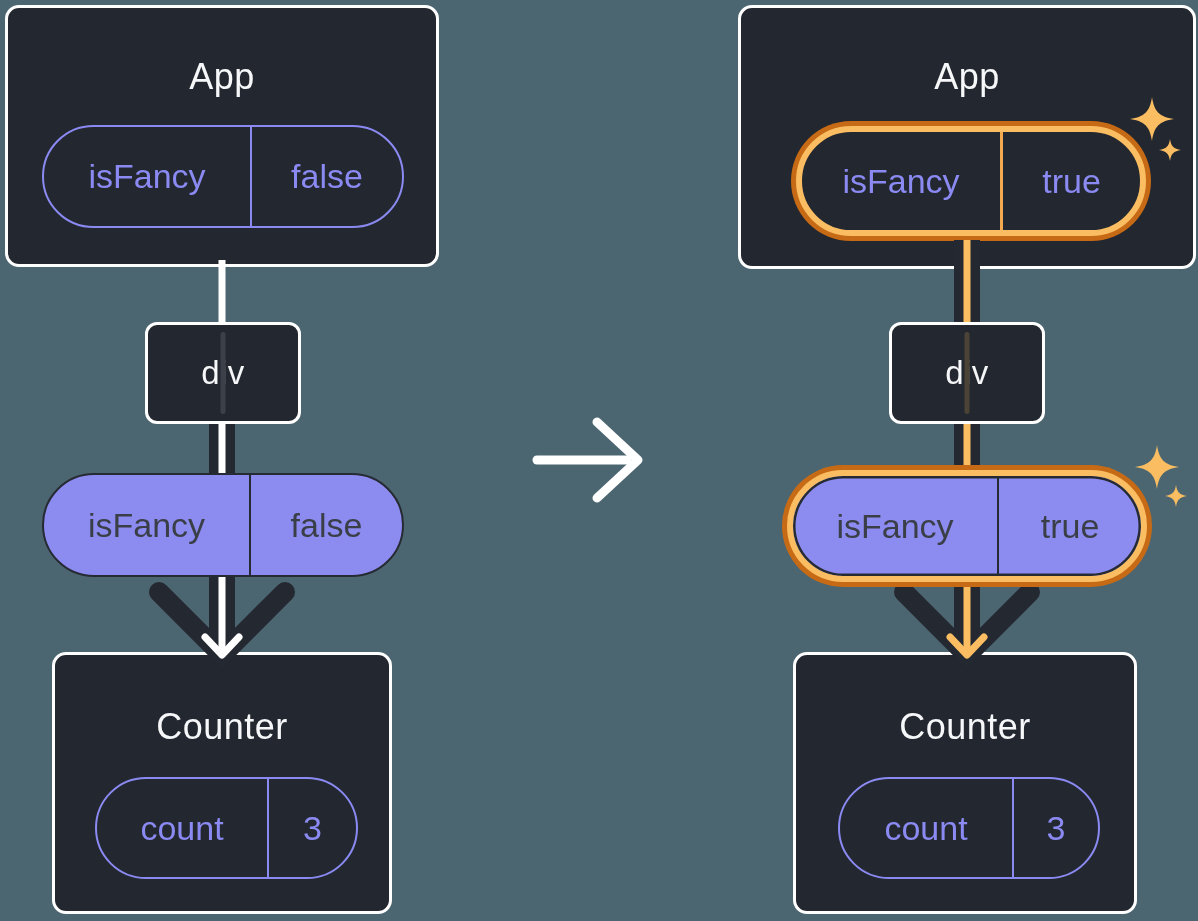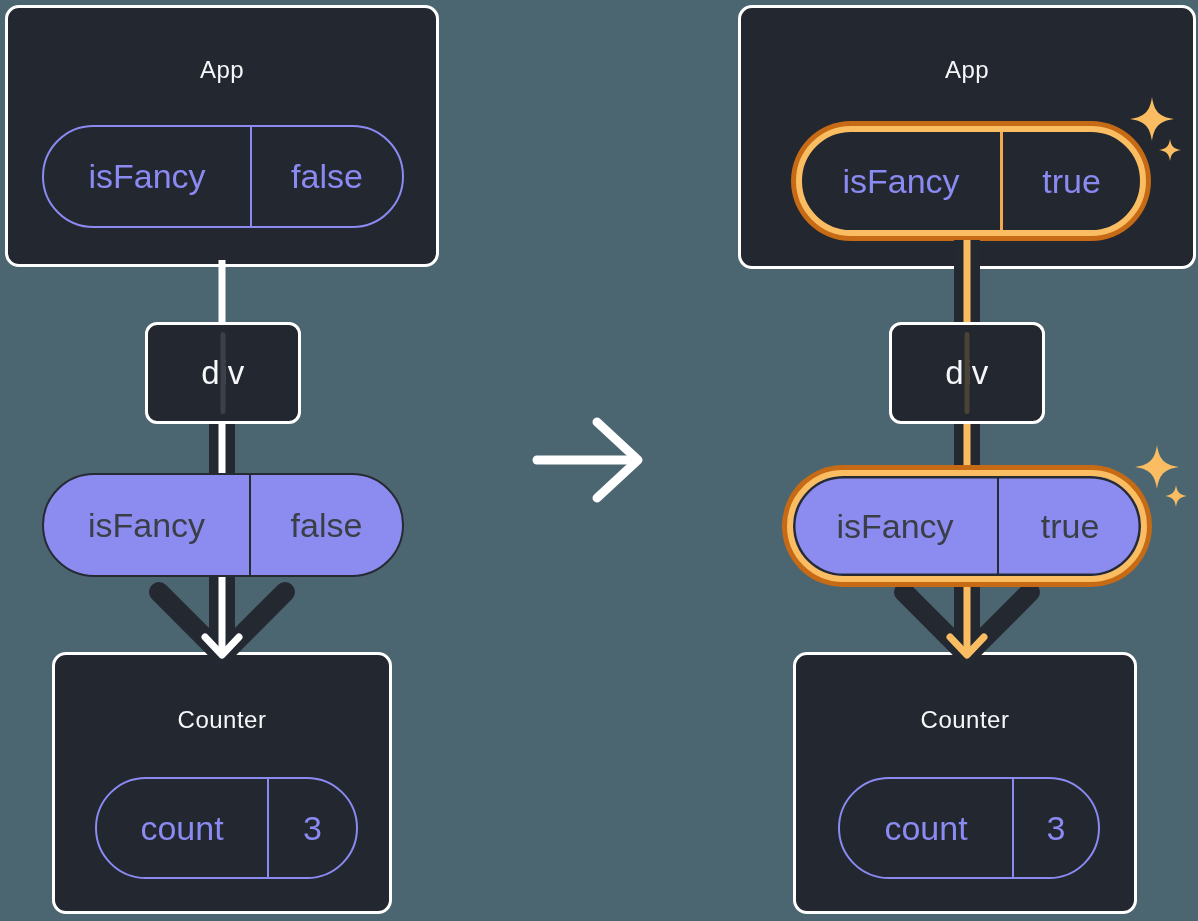--- a/index.html
+++ b/index.html
@@ -17,21 +17,21 @@
     background:#23272F;
     border:3.5px solid #FFFFFF;
     border-radius:14px;
     box-sizing:border-box;
   }
   .box .title {
     position:absolute;
     left:0; width:100%;
     text-align:center;
     color:#F6F7F9;
-    font-size:24px;
+    font-size:36px;
     font-weight:500;
     letter-spacing:0.5px;
   }
   .divbox {
     border-radius:12px;
     display:flex; align-items:center; justify-content:center;
   }
   .divbox .title { position:static; font-size:33px; }
   .thruline {
     position:absolute;

